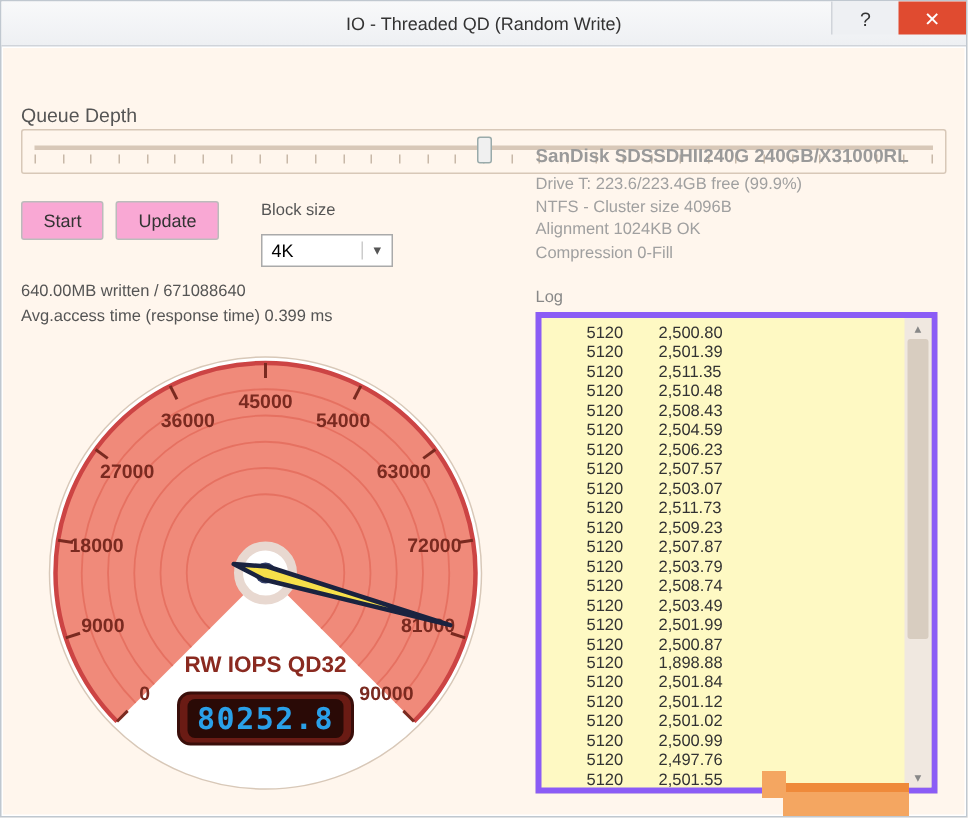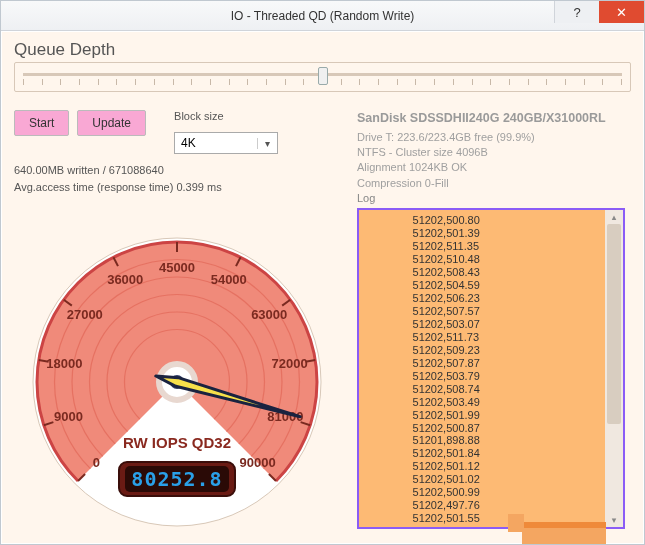--- a/index.html
+++ b/index.html
@@ -43,21 +43,21 @@
   }
   .titlebar .help { background: #eef0f3; border-left: 1px solid #d0d4da; color: #333; }
   .titlebar .close { background: #e04b30; color: #fff; }
   
   .content {
     position: absolute;
     left: 1px; right: 1px; top: 31px; bottom: 1px;
     background: #fff6ed;
     padding: 8px 12px 6px 12px;
   }
-  .qdlabel { color: #555; font-size: 17px; margin-bottom: 2px; }
+  .qdlabel { color: #555; font-size: 13px; margin-bottom: 2px; margin-top: 29px; }
   
   .slider-wrap {
     border: 1px solid #d8c8b8;
     padding: 10px 8px 4px 8px;
     border-radius: 2px;
     background: #fff6ed;
     margin-bottom: 18px;
   }
   .slider {
     position: relative;
@@ -105,28 +105,28 @@
   .block-col {
     margin-left: 20px;
   }
   .block-col .bl-label { color: #555; font-size: 11px; margin-bottom: 10px; }
   .select {
     display: inline-flex;
     align-items: center;
     border: 1px solid #aaa;
     background: #fff;
     height: 22px;
-    width: 104px;
+    width: 88px;
   }
   .select-val { flex: 1; padding: 0 6px; font-size: 12px; }
   .select-arrow { width: 20px; text-align: center; border-left: 1px solid #ccc; color: #555; font-size: 10px; }
   
   .drive-info {
     position: absolute;
-    left: 355px; top: 78px;
+    left: 355px; top: 64px;
     color: #a0a0a0;
     font-size: 11px;
     line-height: 1.4;
   }
   .drive-info .drive-name { font-size: 12.5px; font-weight: 600; color: #9a9a9a; margin-bottom: 2px; }
   
   .stats {
     color: #555;
     font-size: 11px;
     line-height: 1.5;
@@ -135,24 +135,23 @@
   .log-label {
     position: absolute;
     left: 355px; top: 160px;
     font-size: 11px; color: #888;
   }
   .log-box {
     position: absolute;
     left: 355px; top: 176px;
     right: 18px;
     bottom: 14px;
-    background: #fdba74;
-    border: 2px solid #8b5cf6;
+    background: #fef9c3;
+    border: 4px solid #8b5cf6;
     overflow: hidden;
-    text-align: right;
   }
   .log-scroll {
     position: absolute;
     right: 0; top: 0; bottom: 0;
     width: 18px;
     background: #f0e8e0;
   }
   .log-scroll .thumb {
     position: absolute;
     left: 2px; right: 2px;

